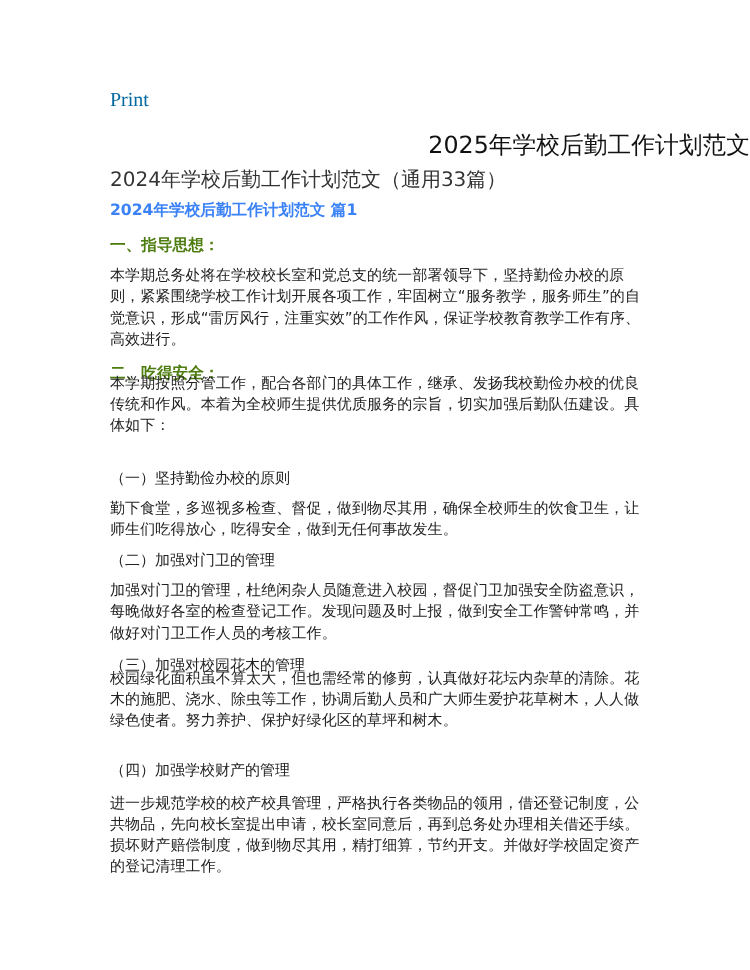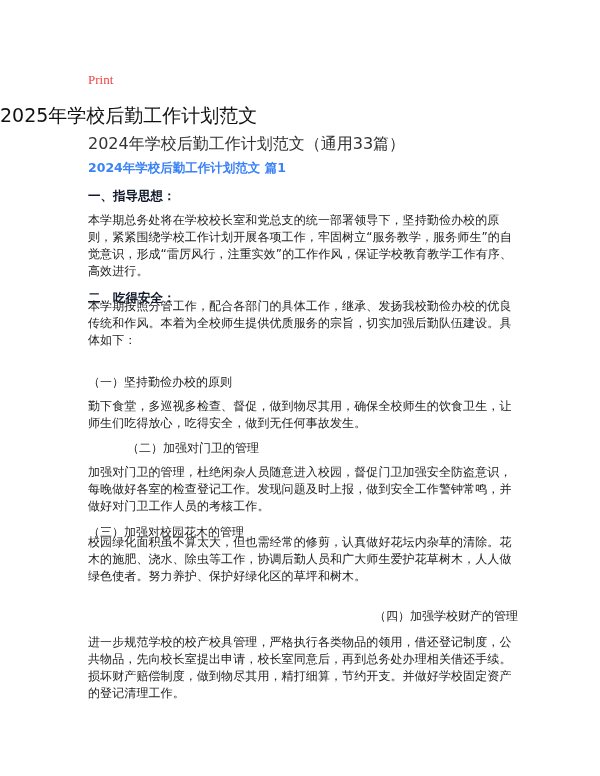--- a/index.html
+++ b/index.html
@@ -1,22 +1,22 @@
 <!DOCTYPE html>
 <html><head>
   <meta charset="utf-8">
   <style>
     html, body { margin: 0; padding: 0; background: #ffffff; }
     body { width: 600px; height: 776px; position: relative; overflow: hidden; color: #1a1a1a; }
-    .print { position: absolute; left: 88px; top: 72px; font-family: "Liberation Serif", serif; font-size: 13px; color: #ef4444; }
-    .title { position: absolute; left: 0; width: 600px; top: 103px; text-align: left; font-family: "DejaVu Sans", sans-serif; font-size: 19px; color: #111; }
+    .print { position: absolute; left: 88px; top: 72px; font-family: "Liberation Serif", serif; font-size: 16px; color: #0369a1; }
+    .title { position: absolute; left: 0; width: 600px; top: 103px; text-align: right; font-family: "DejaVu Sans", sans-serif; font-size: 19px; color: #111; }
     .abs { position: absolute; left: 88px; width: 430px; font-family: "DejaVu Sans", sans-serif; }
     .sub { top: 134px; font-size: 16px; color: #333; }
     .h1 { top: 160px; font-size: 12.5px; font-weight: bold; color: #3b82f6; }
-    .h2 { font-size: 12.5px; font-weight: bold; color: #0f172a; }
+    .h2 { font-size: 12.5px; font-weight: bold; color: #4d7c0f; }
     .p { font-size: 12px; line-height: 17px; color: #222; letter-spacing: 0.1px; }
     .sec { font-size: 12px; color: #222; }
   </style>
 </head>
 <body>
 
 <div class="print">Print</div>
 
 <div class="title">2025年学校后勤工作计划范文</div>
 
@@ -26,20 +26,20 @@
 
 <div class="abs h2" style="top:188px;">一、指导思想：</div>
 <div class="abs p" style="top:212px;">本学期总务处将在学校校长室和党总支的统一部署领导下，坚持勤俭办校的原则，紧紧围绕学校工作计划开展各项工作，牢固树立“服务教学，服务师生”的自觉意识，形成“雷厉风行，注重实效”的工作作风，保证学校教育教学工作有序、高效进行。</div>
 
 <div class="abs h2" style="top:290px;">二、吃得安全：</div>
 <div class="abs p" style="top:298px;">本学期按照分管工作，配合各部门的具体工作，继承、发扬我校勤俭办校的优良传统和作风。本着为全校师生提供优质服务的宗旨，切实加强后勤队伍建设。具体如下：</div>
 
 <div class="abs sec" style="top:374px;">（一）坚持勤俭办校的原则</div>
 <div class="abs p" style="top:398px;">勤下食堂，多巡视多检查、督促，做到物尽其用，确保全校师生的饮食卫生，让师生们吃得放心，吃得安全，做到无任何事故发生。</div>
 
-<div class="abs sec" style="top:440px;margin-left:39px;">（二）加强对门卫的管理</div>
+<div class="abs sec" style="top:440px;">（二）加强对门卫的管理</div>
 <div class="abs p" style="top:464px;">加强对门卫的管理，杜绝闲杂人员随意进入校园，督促门卫加强安全防盗意识，每晚做好各室的检查登记工作。发现问题及时上报，做到安全工作警钟常鸣，并做好对门卫工作人员的考核工作。</div>
 
 <div class="abs sec" style="top:524px;">（三）加强对校园花木的管理</div>
 <div class="abs p" style="top:534px;">校园绿化面积虽不算太大，但也需经常的修剪，认真做好花坛内杂草的清除。花木的施肥、浇水、除虫等工作，协调后勤人员和广大师生爱护花草树木，人人做绿色使者。努力养护、保护好绿化区的草坪和树木。</div>
 
-<div class="abs sec" style="top:608px;text-align:right;">（四）加强学校财产的管理</div>
+<div class="abs sec" style="top:608px;">（四）加强学校财产的管理</div>
 <div class="abs p" style="top:634px;">进一步规范学校的校产校具管理，严格执行各类物品的领用，借还登记制度，公共物品，先向校长室提出申请，校长室同意后，再到总务处办理相关借还手续。损坏财产赔偿制度，做到物尽其用，精打细算，节约开支。并做好学校固定资产的登记清理工作。</div>
 
 </body></html>

